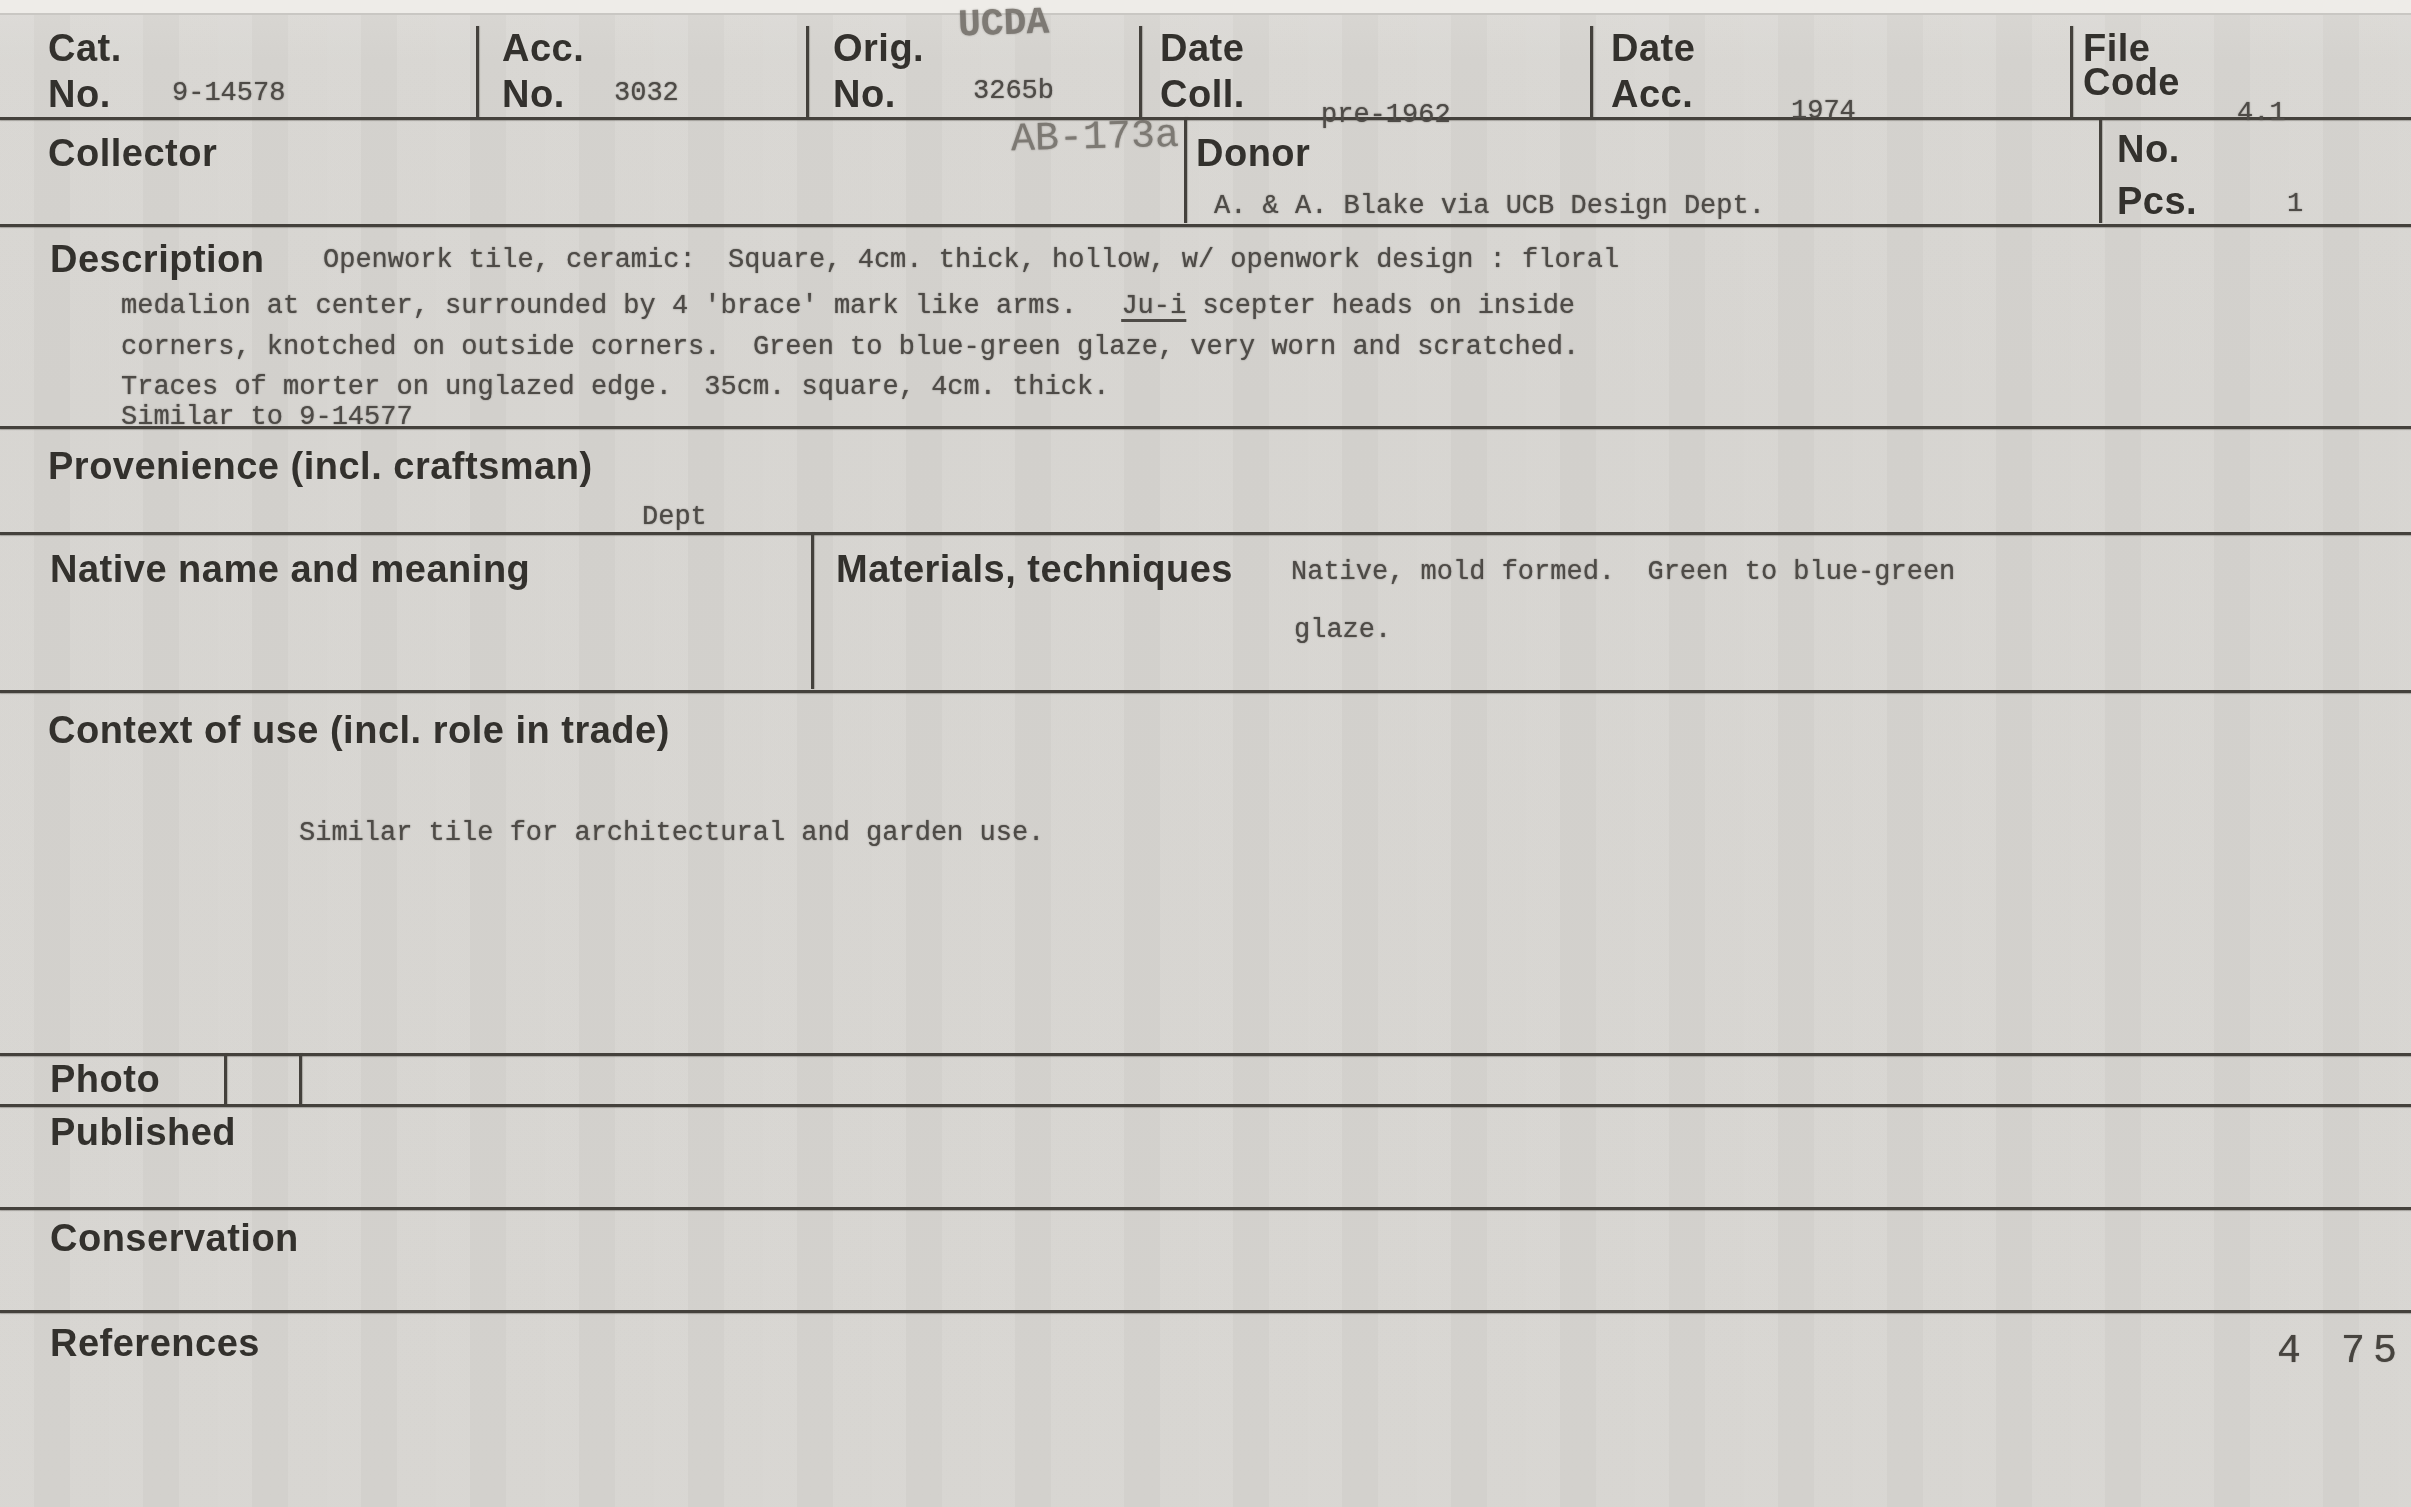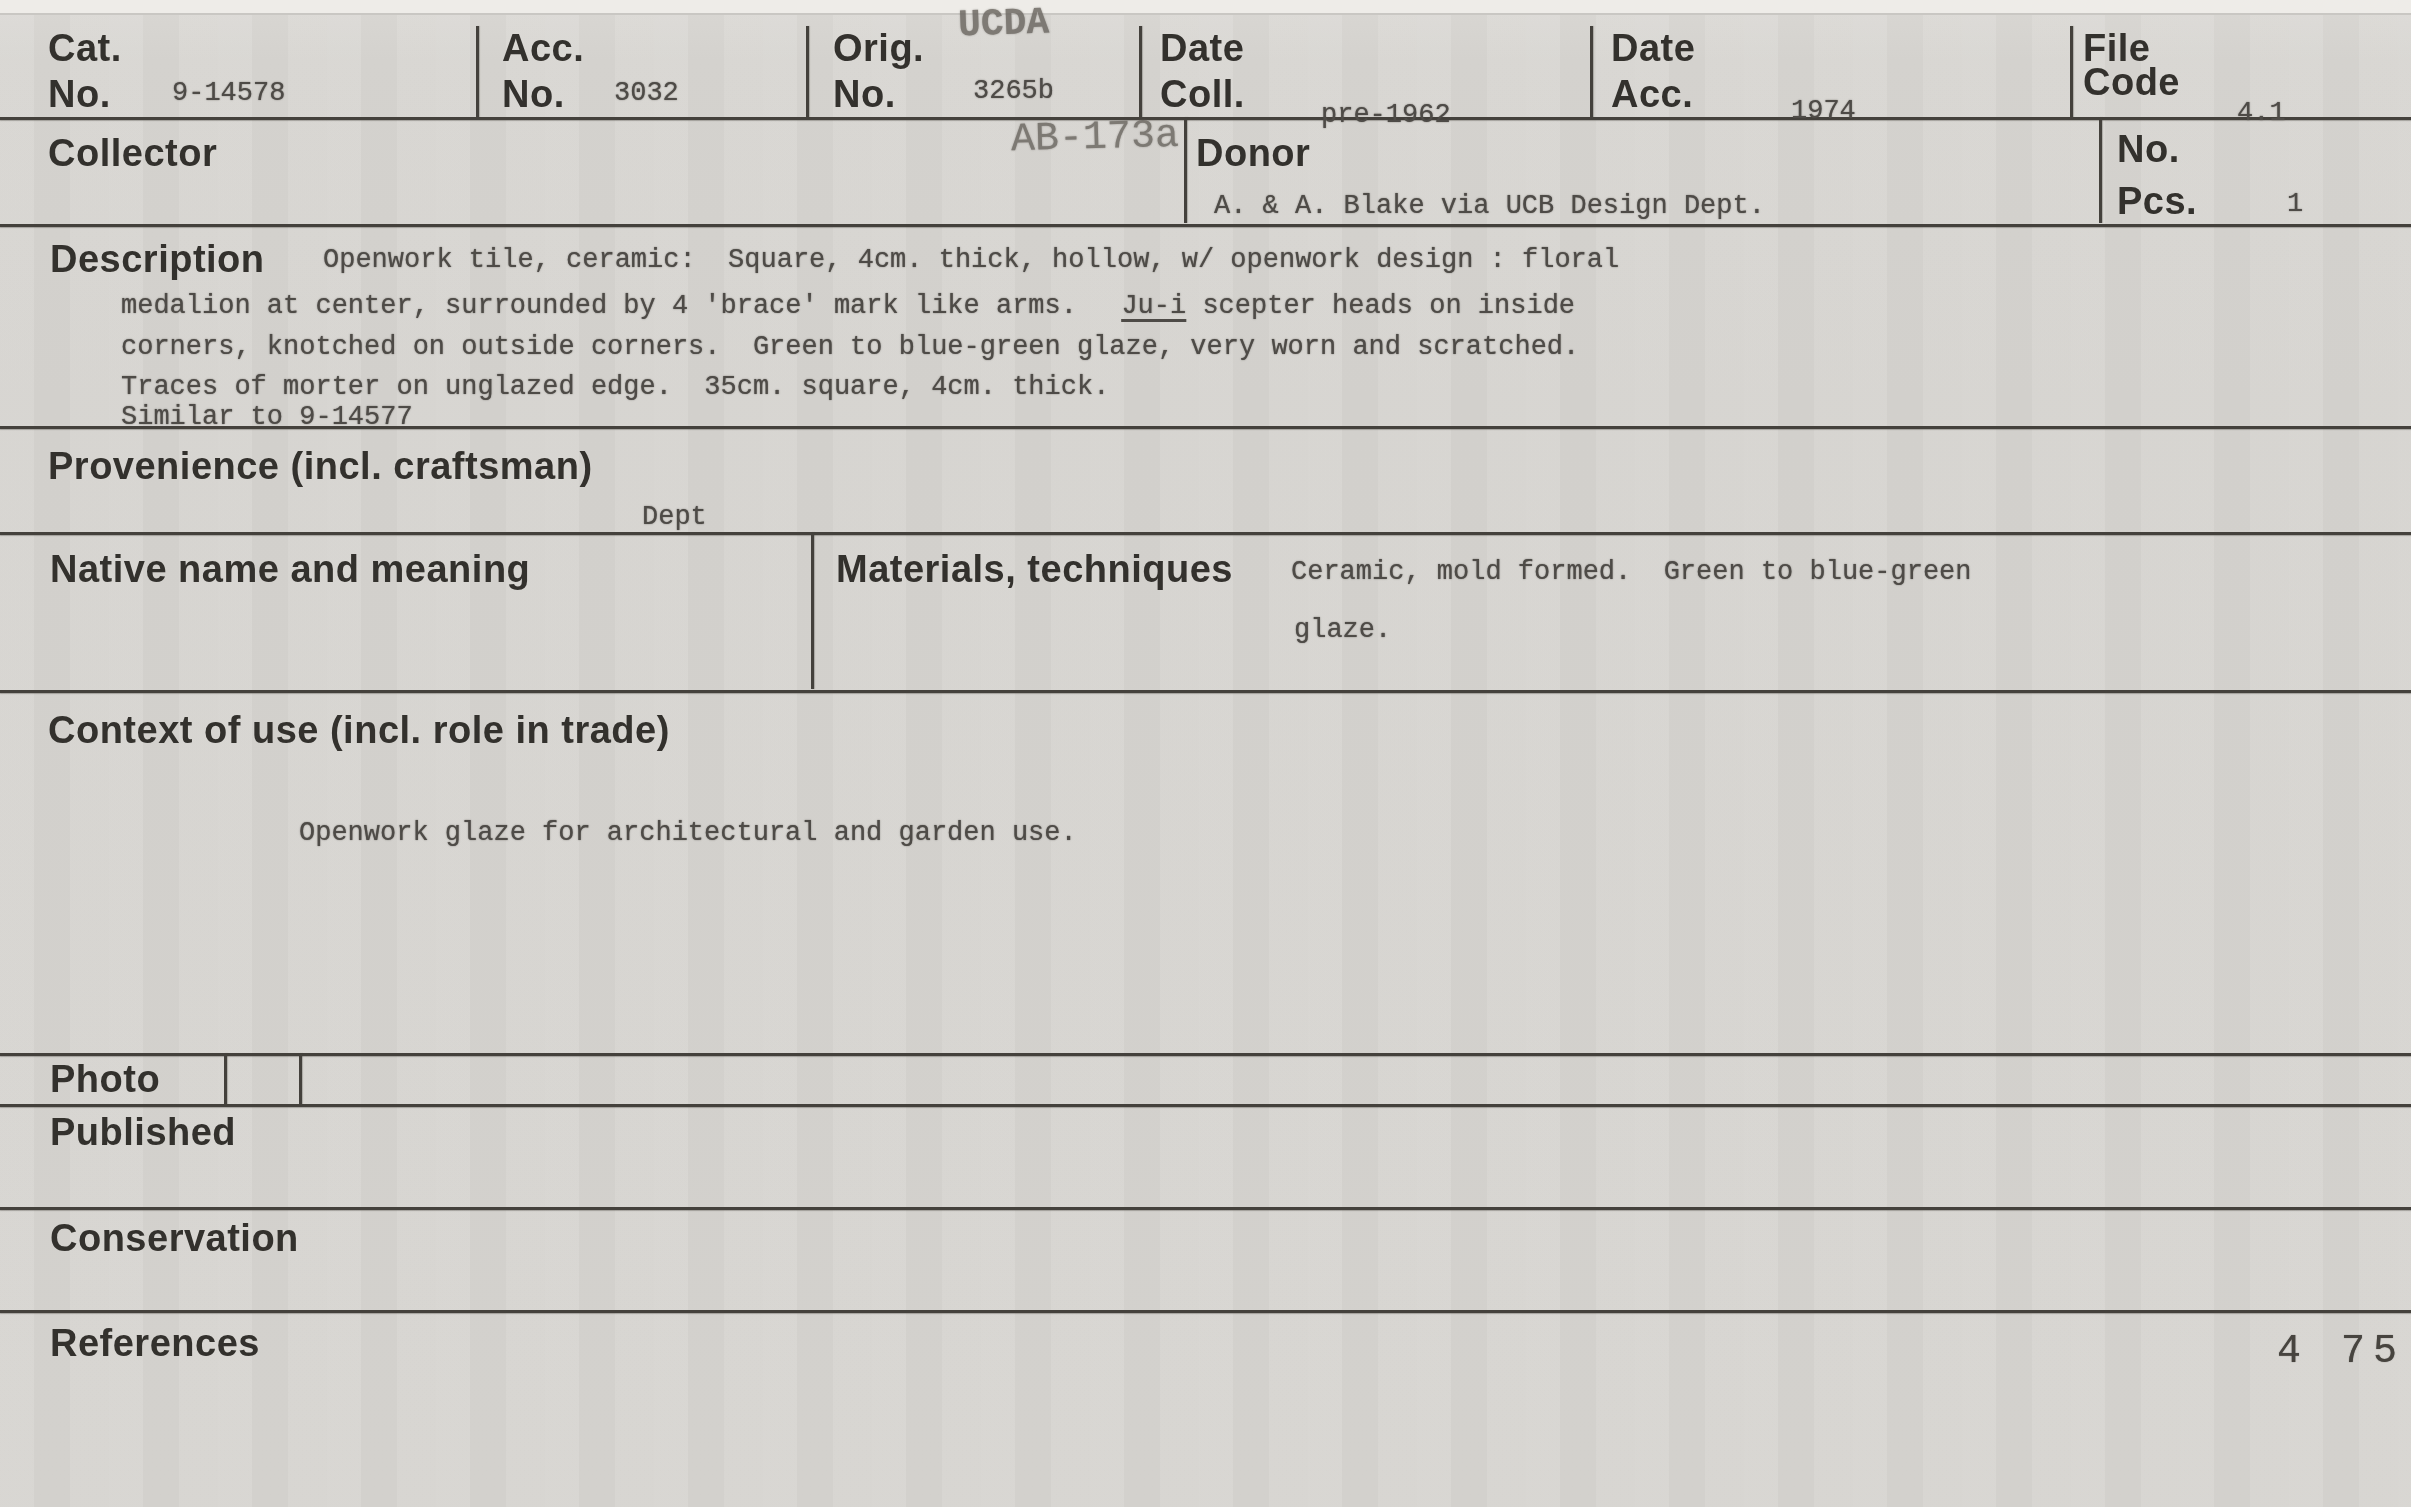--- a/index.html
+++ b/index.html
@@ -98,25 +98,25 @@
   <div class="typed" style="left:121px;top:283px"><span>medalion at center, surrounded by 4 'brace' mark like arms.  </span><span class="u">Ju-i</span><span> scepter heads on inside</span></div>
   <div class="typed" style="left:121px;top:324px">corners, knotched on outside corners.  Green to blue-green glaze, very worn and scratched.</div>
   <div class="typed" style="left:121px;top:364px">Traces of morter on unglazed edge.  35cm. square, 4cm. thick.</div>
   <div class="typed" style="left:121px;top:394px">Similar to 9-14577</div>
 
   <div class="plabel" style="left:48px;top:444px">Provenience (incl. craftsman)</div>
   <div class="typed" style="left:642px;top:494px">Dept</div>
 
   <div class="plabel" style="left:836px;top:547px">Materials, techniques</div>
   <div class="plabel" style="left:50px;top:547px">Native name and meaning</div>
-  <div class="typed" style="left:1291px;top:549px">Ceramic, mold formed.  Green to blue-green</div>
+  <div class="typed" style="left:1291px;top:549px">Native, mold formed.  Green to blue-green</div>
   <div class="typed" style="left:1294px;top:607px">glaze.</div>
 
   <div class="plabel" style="left:48px;top:708px">Context of use (incl. role in trade)</div>
-  <div class="typed" style="left:299px;top:810px">Openwork glaze for architectural and garden use.</div>
+  <div class="typed" style="left:299px;top:810px">Similar tile for architectural and garden use.</div>
 
   <div class="plabel" style="left:50px;top:1057px">Photo</div>
   <div class="plabel" style="left:50px;top:1110px">Published</div>
   <div class="plabel" style="left:50px;top:1216px">Conservation</div>
   <div class="plabel" style="left:50px;top:1321px">References</div>
   <div class="corner" style="left:2277px;top:1329px">4 75</div>
 </div>
 
 
 </body></html>

